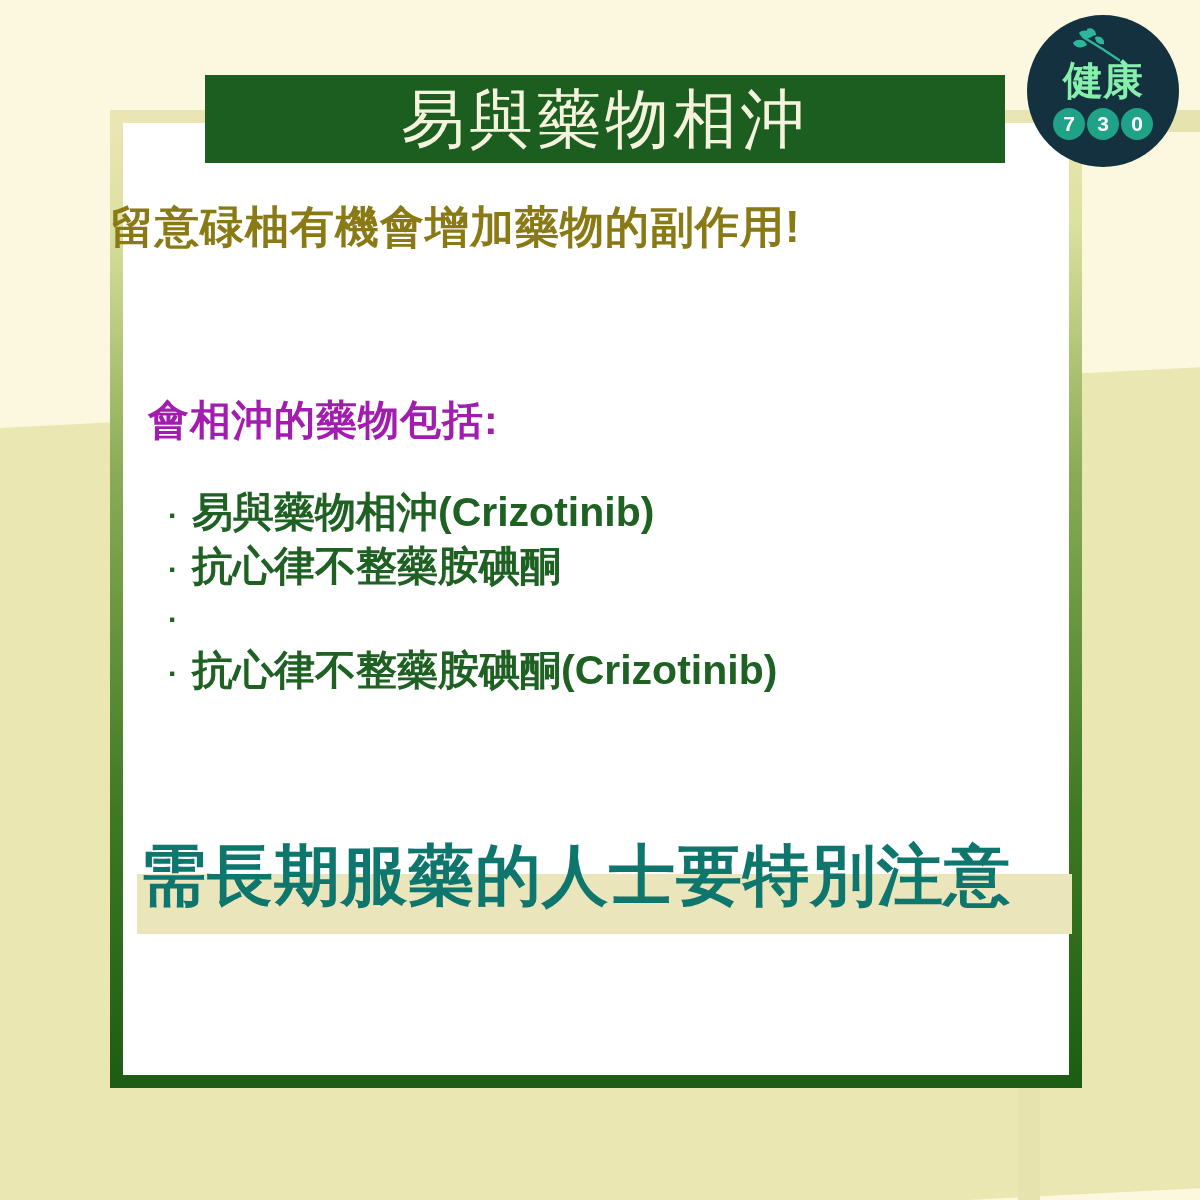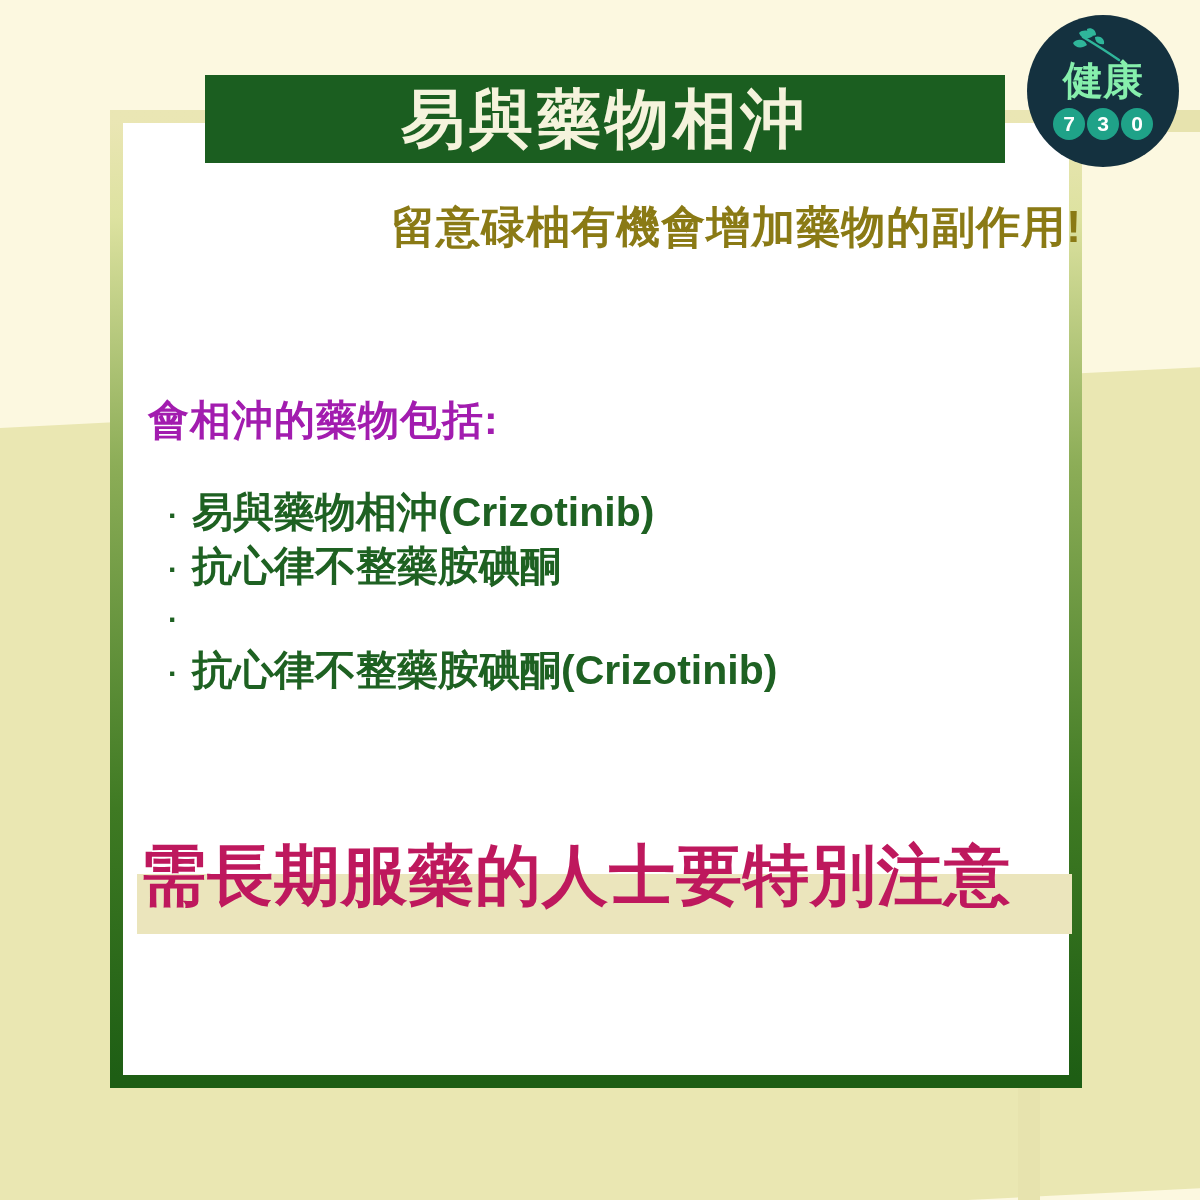--- a/index.html
+++ b/index.html
@@ -82,33 +82,33 @@
     width: 800px;
     height: 88px;
     background: #1B5E20;
     display: flex;
     align-items: center;
     justify-content: center;
   }
   .title-text {
     color: #F5F3DC;
     font-size: 64px;
-    font-weight: bold;
+    font-weight: normal;
     letter-spacing: 4px;
     line-height: 1;
     white-space: nowrap;
   }
 
   
   .subtitle {
     position: absolute;
     left: 110px;
     top: 198px;
     width: 972px;
-    text-align: right;
+    text-align: left;
     color: #8A7A15;
     font-size: 44px;
     font-weight: bold;
     letter-spacing: 1px;
     white-space: nowrap;
   }
 
   
   .lead {
     position: absolute;
@@ -153,21 +153,21 @@
     top: 874px;
     width: 935px;
     height: 60px;
     background: #EBE5BC;
   }
   .footnote-text {
     position: absolute;
     left: 140px;
     top: 835px;
     width: 940px;
-    color: #be185d;
+    color: #0f766e;
     font-size: 66px;
     font-weight: bold;
     letter-spacing: 1px;
     white-space: nowrap;
     line-height: 80px;
   }
 
   
   .logo {
     position: absolute;

